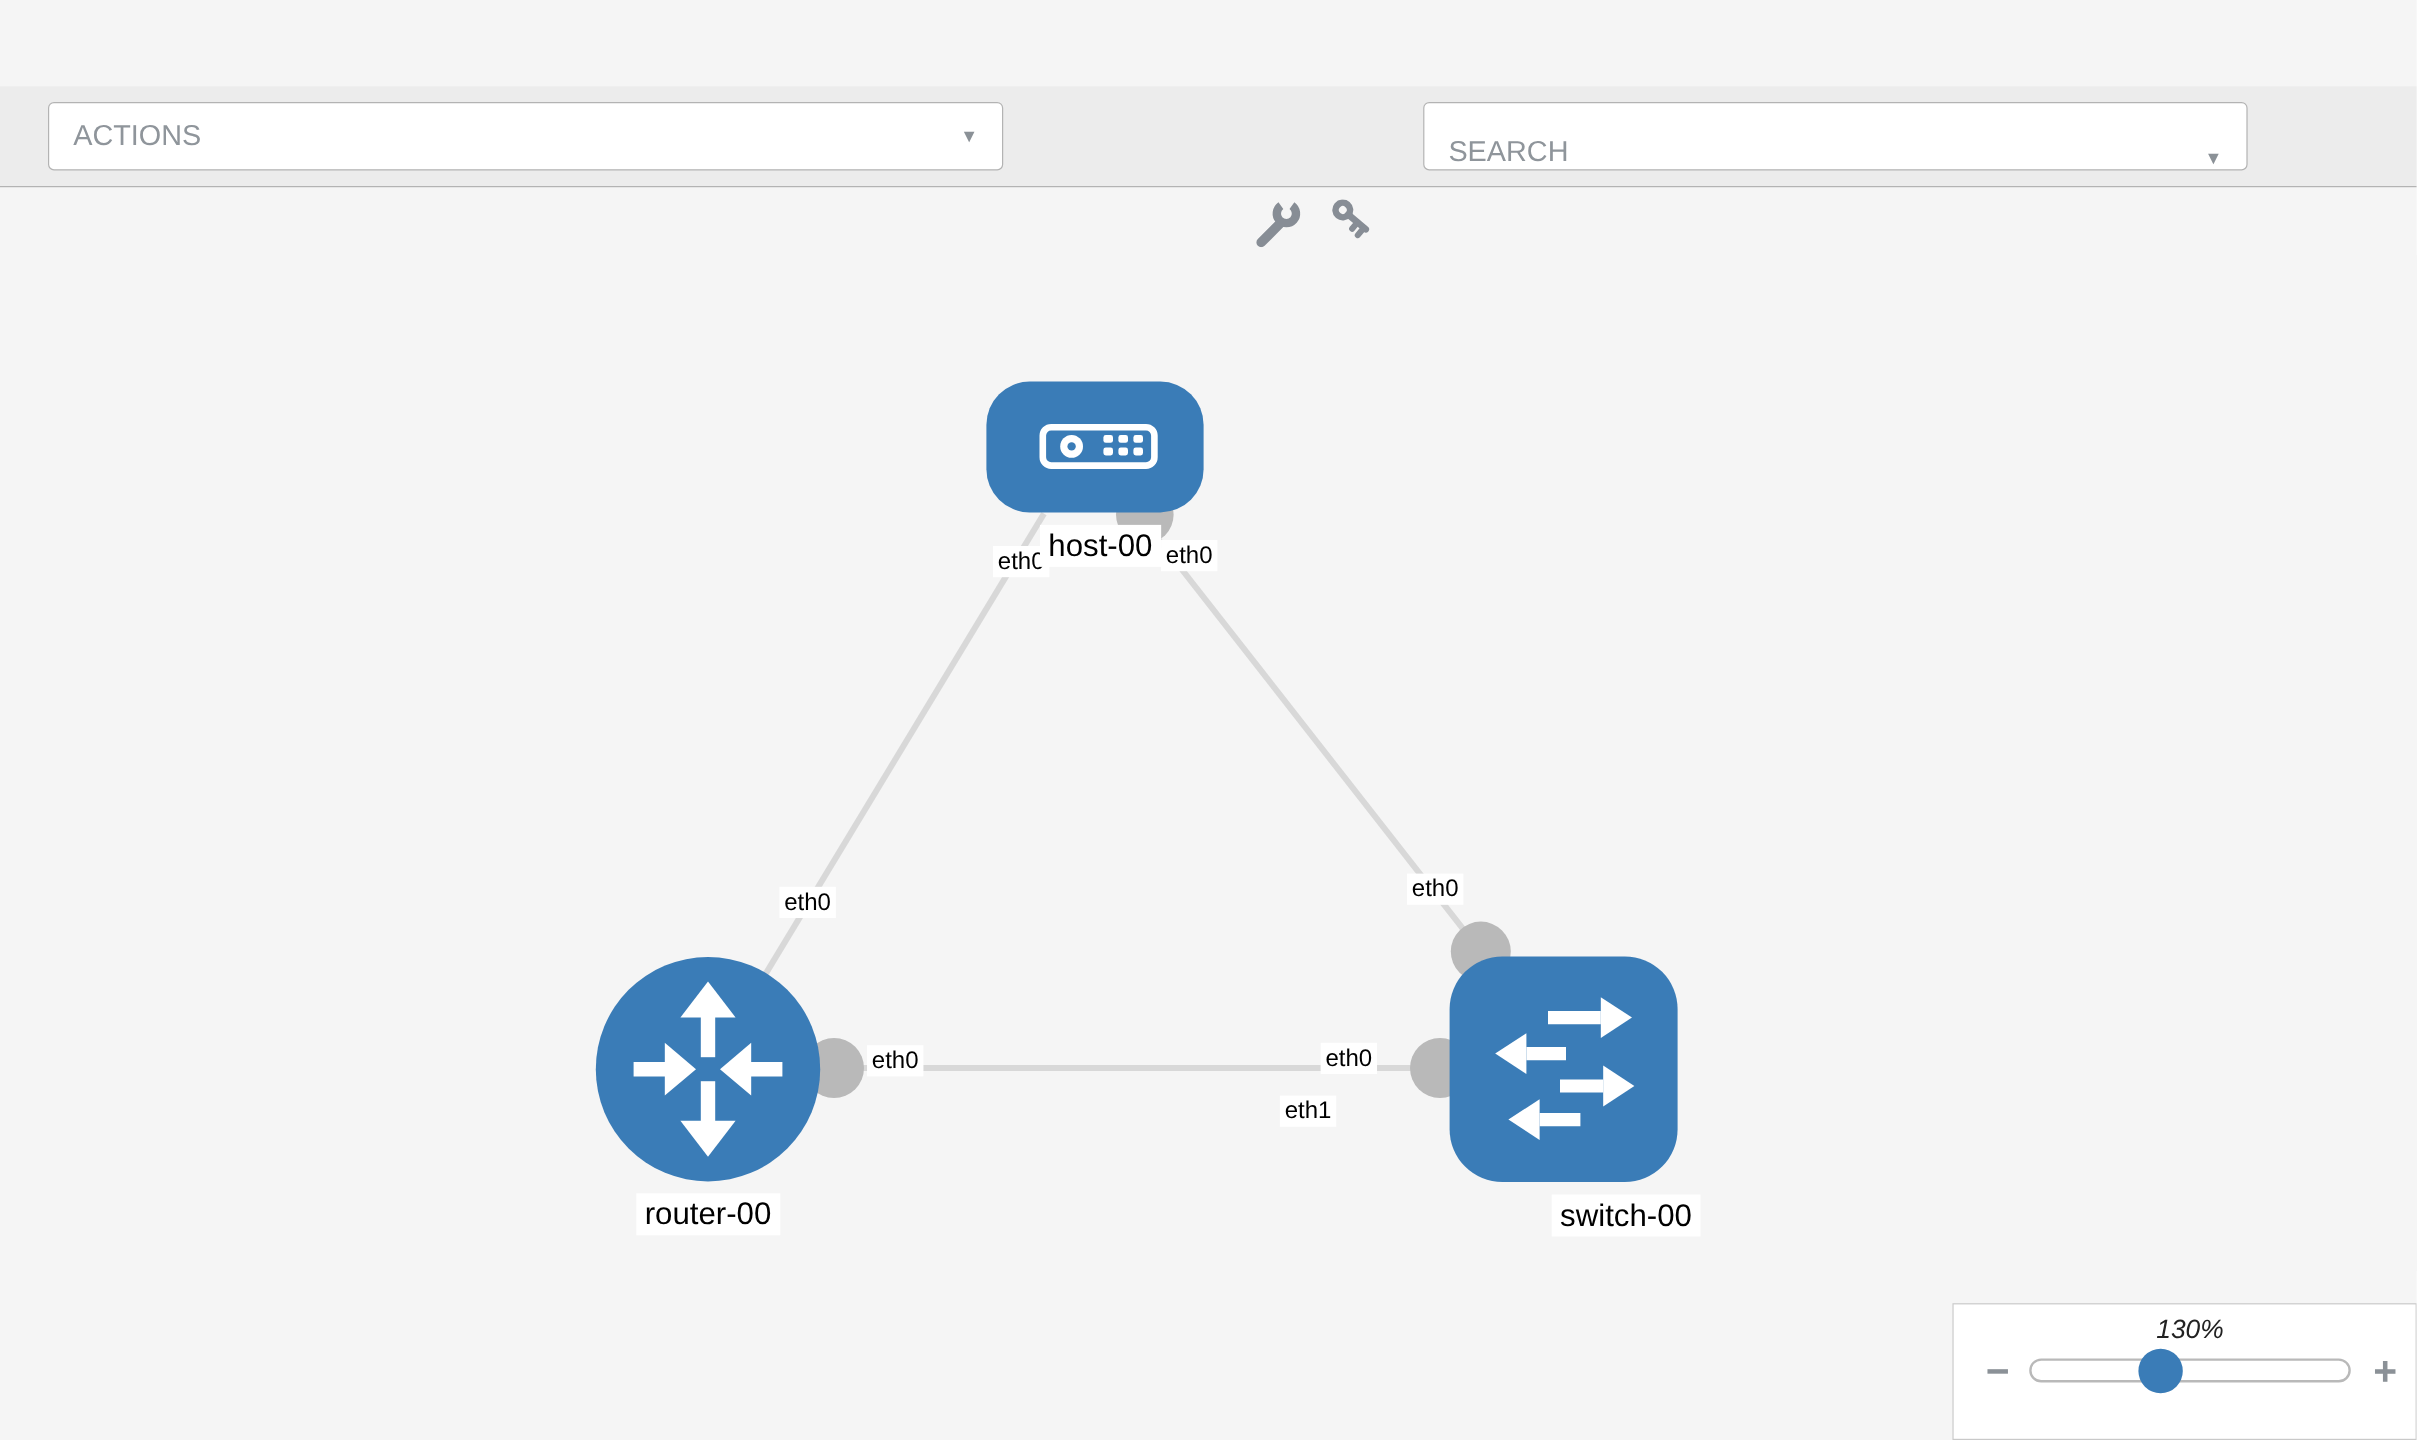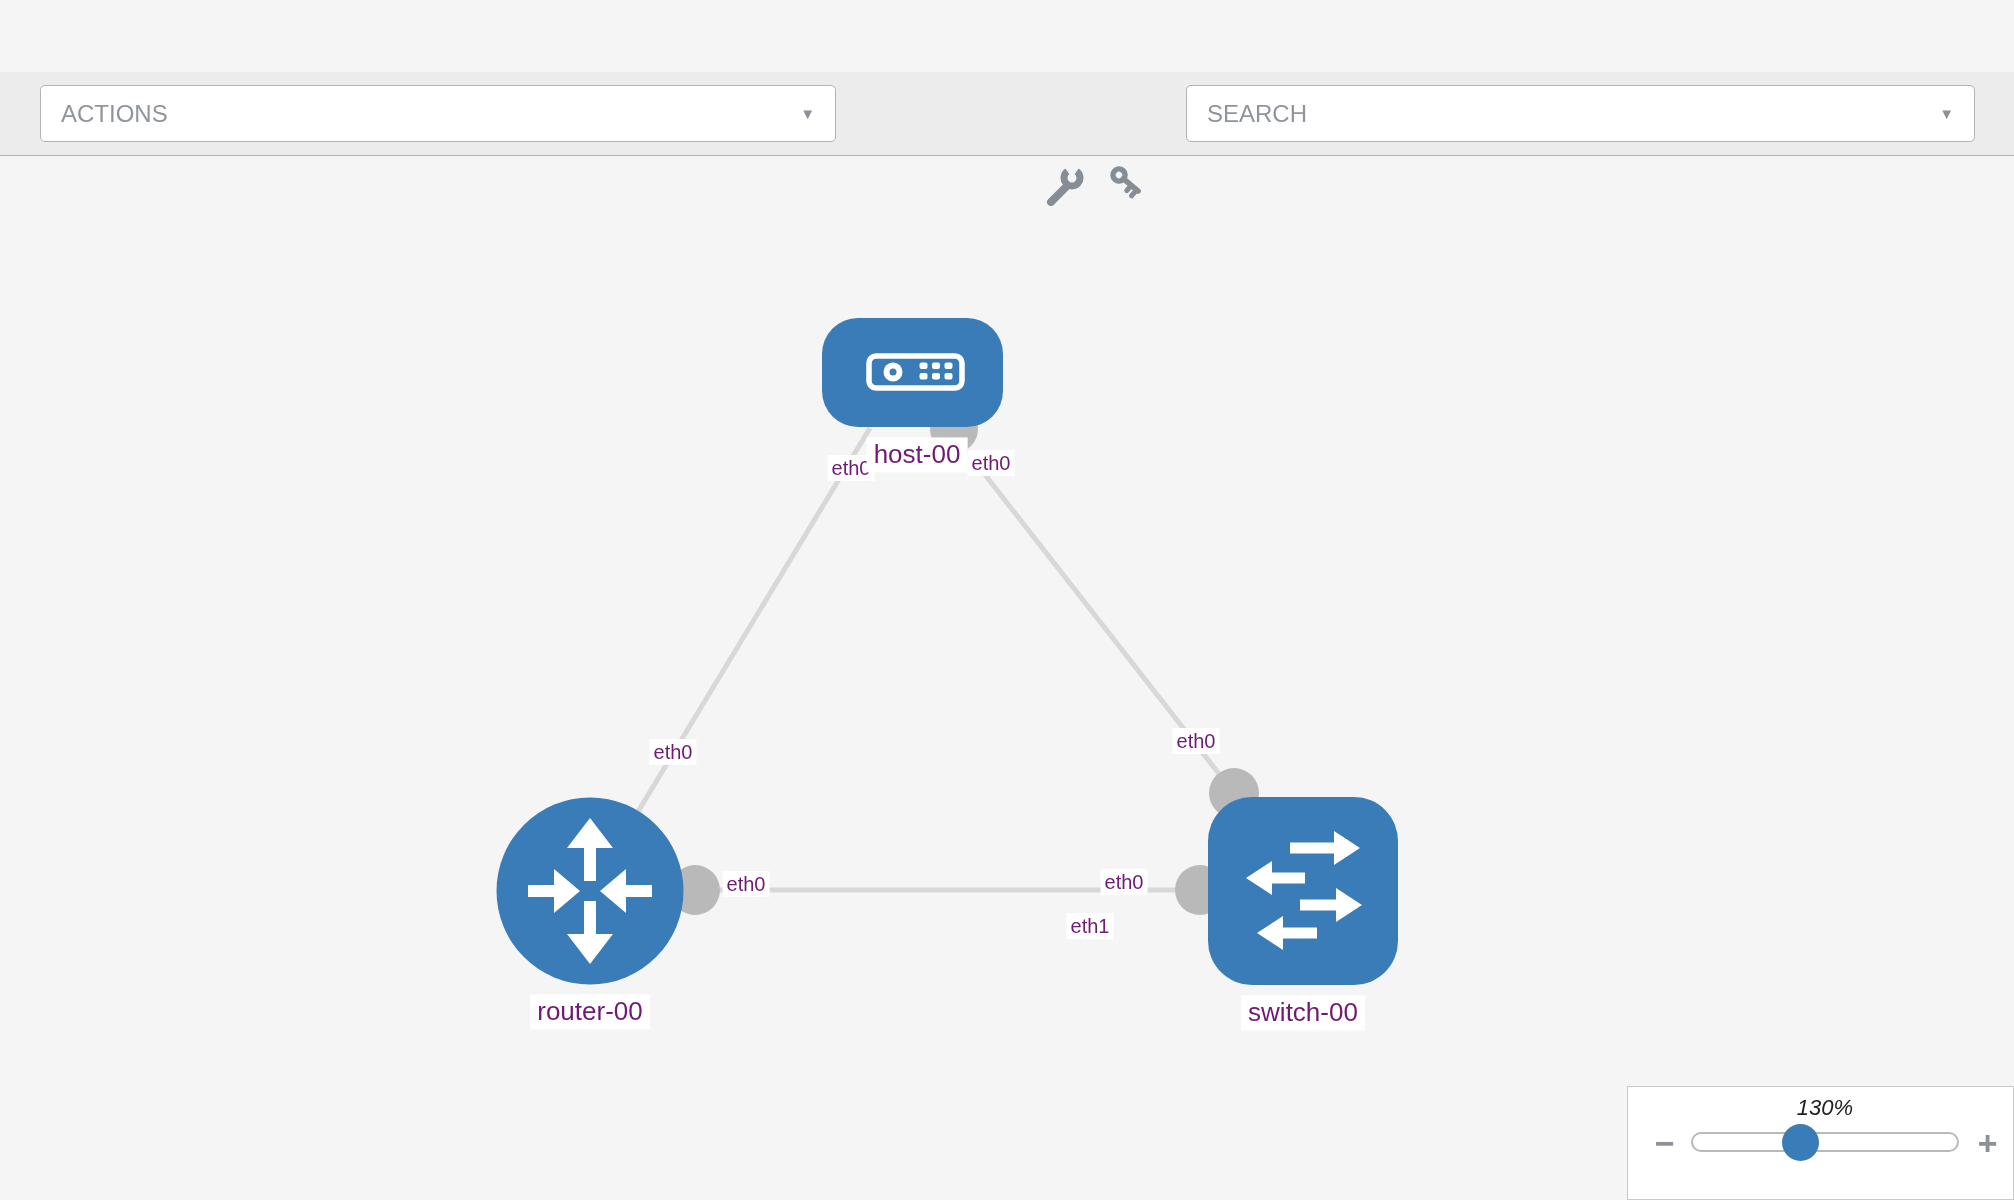--- a/index.html
+++ b/index.html
@@ -15,29 +15,29 @@
              font-size:26px;font-weight:bold;cursor:pointer;line-height:1;}
 
   
   .toolbar{position:absolute;top:72px;left:0;right:0;height:83px;background:#ececec;
            border-bottom:1px solid #b3b3b3;z-index:3;}
   .select{position:absolute;top:13px;height:57px;background:#fff;border:1px solid #b3b3b3;
           border-radius:5px;display:flex;align-items:center;padding:0 20px;color:#8f959b;
           font-size:24px;box-sizing:border-box;cursor:pointer;}
   .select .caret{margin-left:auto;font-size:15px;color:#8b9197;}
   .actions-select{left:40px;width:796px;text-align:right;}
-  .search-select{left:1186px;width:789px;}
+  .search-select{left:1186px;width:687px;align-items:flex-end;}
   .tool-icons{position:absolute;left:1044px;top:94px;display:flex;gap:26px;z-index:4;}
   .tool-icons svg{display:block;cursor:pointer;}
 
   
   .topology-svg{position:absolute;left:0;top:0;width:2014px;height:1200px;z-index:0;}
 
   
-  .nlabel{position:absolute;transform:translate(-50%,-50%);background:#ffffff;color:#701a75;
+  .nlabel{position:absolute;transform:translate(-50%,-50%);background:#ffffff;color:#000000;
           z-index:1;white-space:nowrap;line-height:1.2;}
   .node-label{font-size:26px;padding:2px 7px;}
   .if-label{font-size:20px;padding:1px 4px;}
 
   
   .zoom-panel{position:absolute;left:1627px;top:1086px;width:387px;height:114px;background:#fff;
               border:1px solid #c9c9c9;z-index:2;box-sizing:border-box;font-style:italic;}
   .zoom-level{position:absolute;left:197px;top:8px;transform:translateX(-50%);
               font-size:22px;color:#222;}
   .zoom-minus,.zoom-plus{position:absolute;top:56px;transform:translate(-50%,-50%);
@@ -145,21 +145,21 @@
   <div class="nlabel if-label" style="left:991px;top:463px;">eth0</div>
   <div class="nlabel node-label" style="left:917px;top:455px;">host-00</div>
 
   <div class="nlabel if-label" style="left:673px;top:752px;">eth0</div>
   <div class="nlabel if-label" style="left:1196px;top:741px;">eth0</div>
   <div class="nlabel if-label" style="left:746px;top:884px;">eth0</div>
   <div class="nlabel if-label" style="left:1124px;top:882px;">eth0</div>
   <div class="nlabel if-label" style="left:1090px;top:882px;margin-top:44px;">eth1</div>
 
   <div class="nlabel node-label" style="left:590px;top:1012px;">router-00</div>
-  <div class="nlabel node-label" style="left:1303px;top:1013px;">switch-00</div>
+  <div class="nlabel node-label" style="left:1355px;top:1013px;">switch-00</div>
 
   <div class="zoom-panel">
     <div class="zoom-level">130%</div>
     <div class="zoom-minus">
       <span>−</span>
     </div>
     <div class="zoom-track"></div>
     <div class="zoom-handle"></div>
     <div class="zoom-plus">
       <span>+</span>

